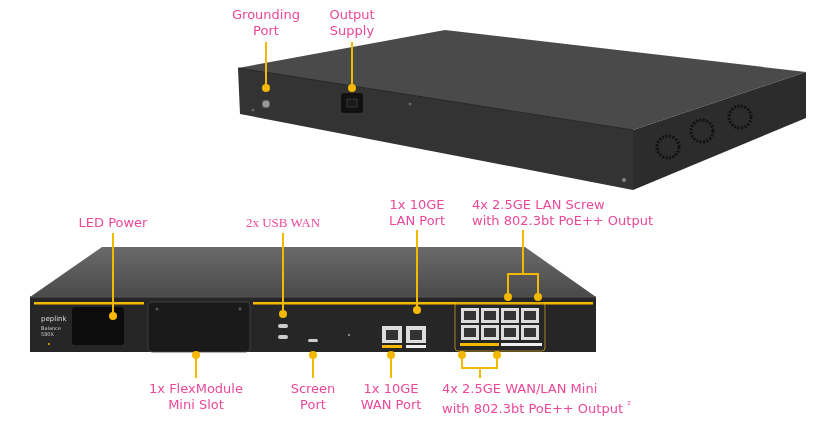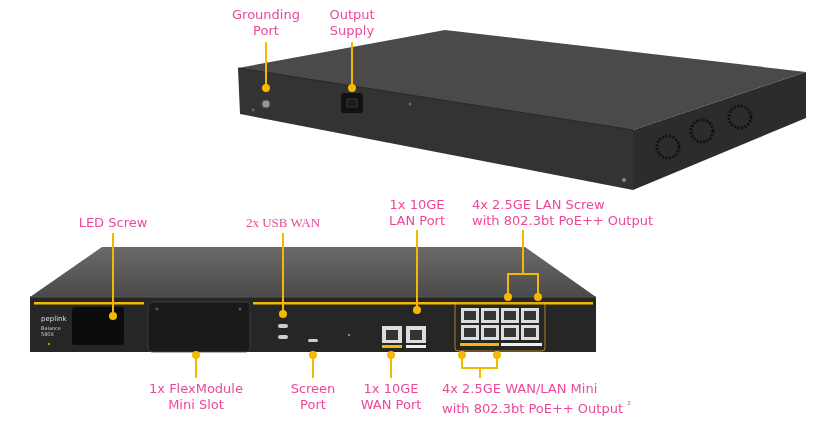--- a/index.html
+++ b/index.html
@@ -131,21 +131,21 @@
 
 <div class="label" style="left:226px; top:7px; width:80px;">
   <div>Grounding</div>
   <div>Port</div>
 </div>
 <div class="label" style="left:317px; top:7px; width:70px;">
   <div>Output</div>
   <div>Supply</div>
 </div>
 <div class="label" style="left:63px; top:215px; width:100px;">
-  <div>LED Screw</div>
+  <div>LED Power</div>
 </div>
 <div class="label" style="left:233px; top:215px; width:100px;font-family:Liberation Serif, serif;">
   <div>2x USB WAN</div>
 </div>
 <div class="label" style="left:377px; top:197px; width:80px;">
   <div>1x 10GE</div>
   <div>LAN Port</div>
 </div>
 <div class="label left" style="left:472px; top:197px;">
   <div>4x 2.5GE LAN Screw</div>

